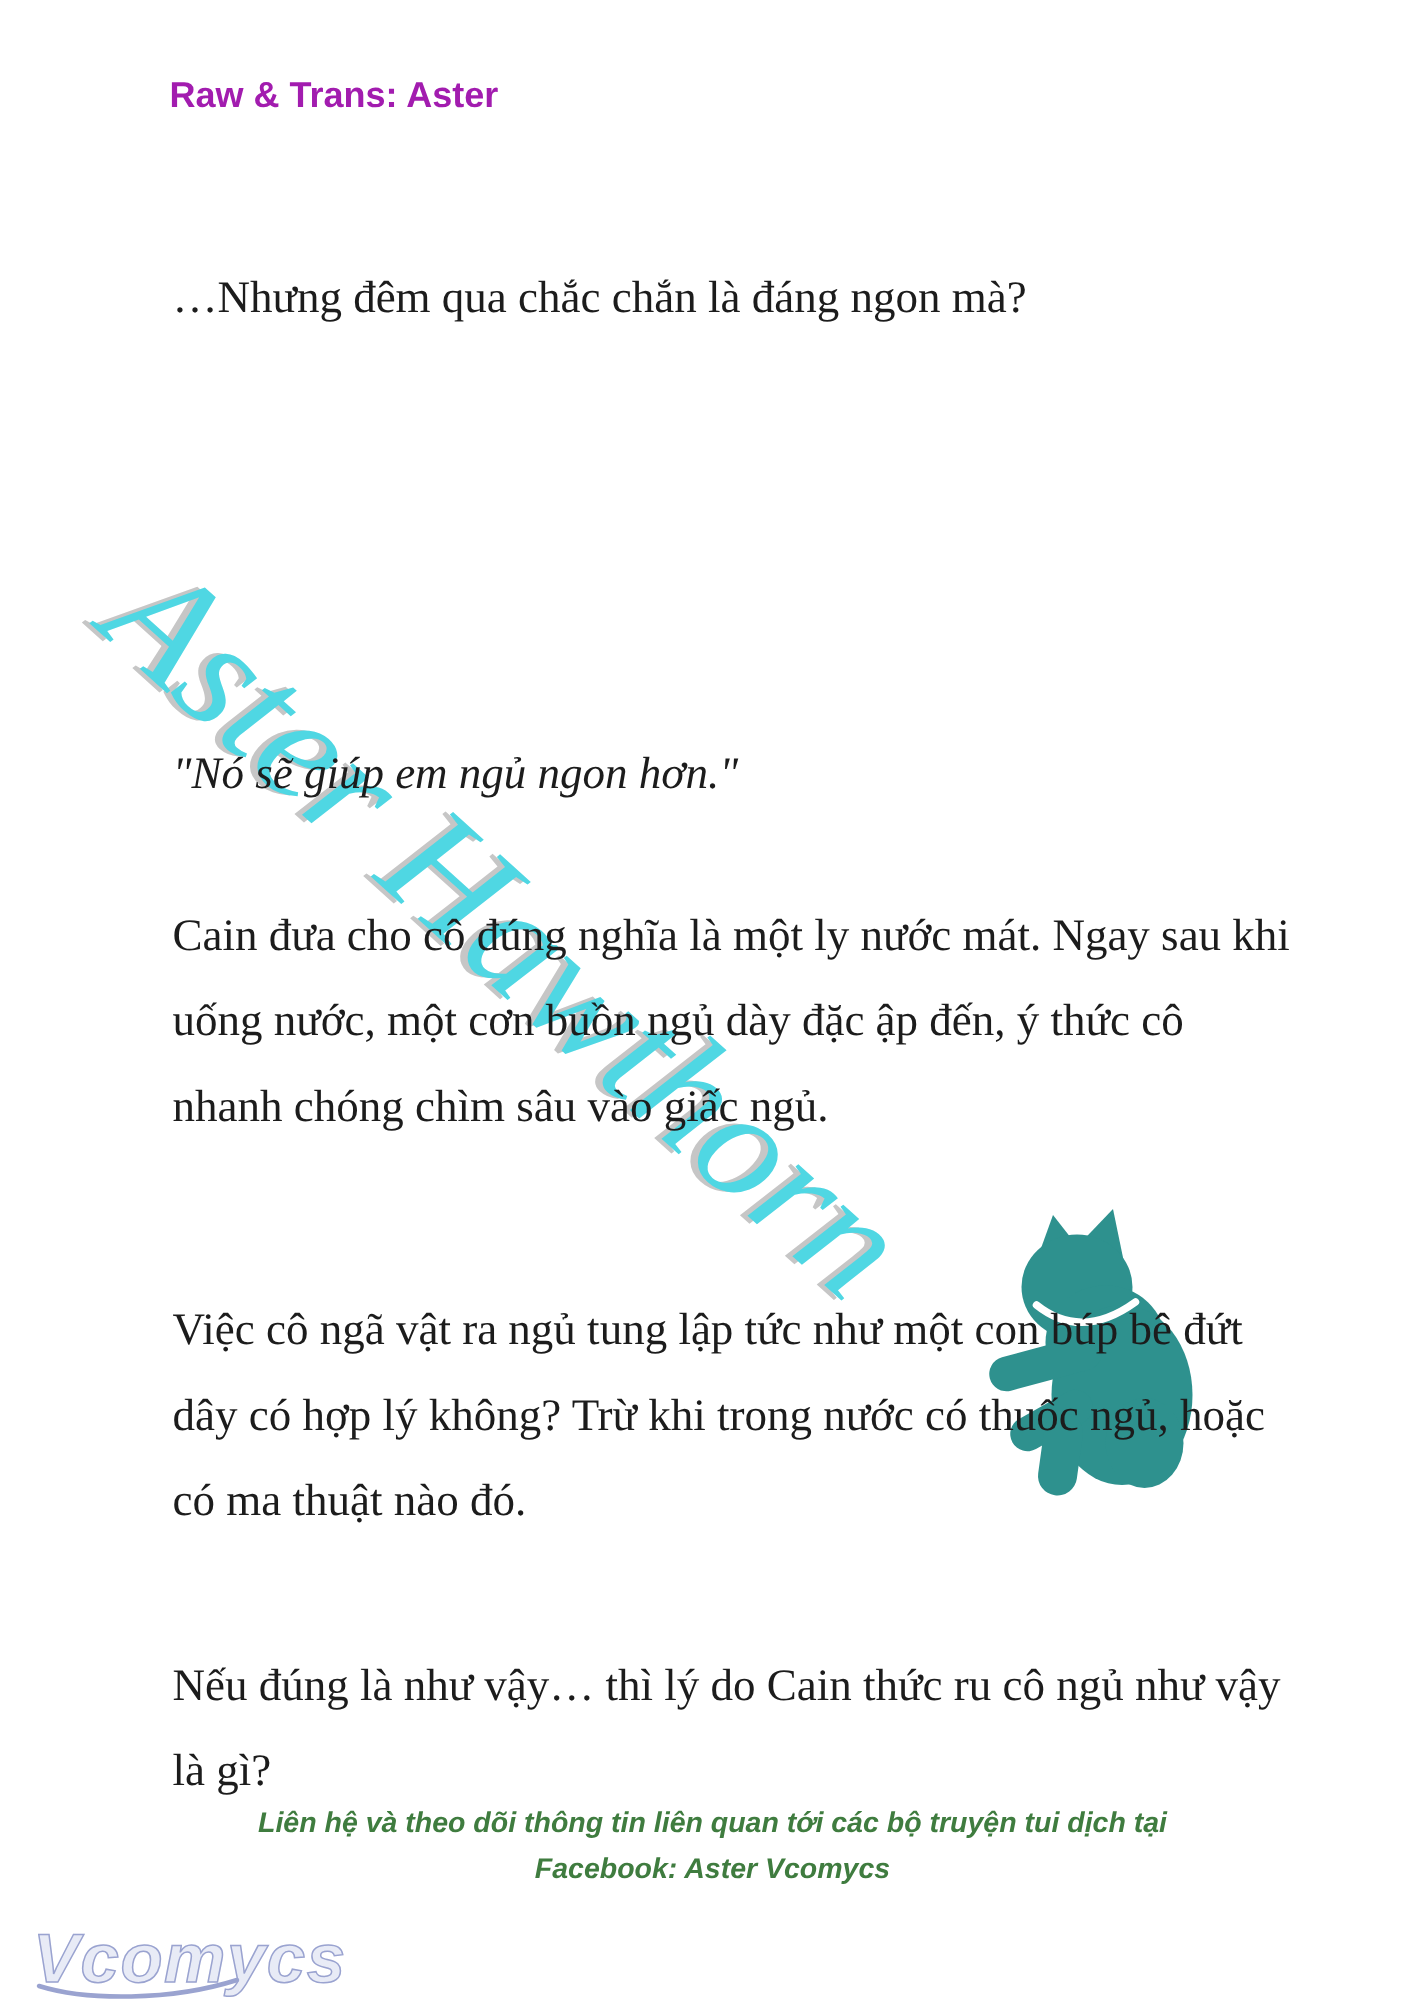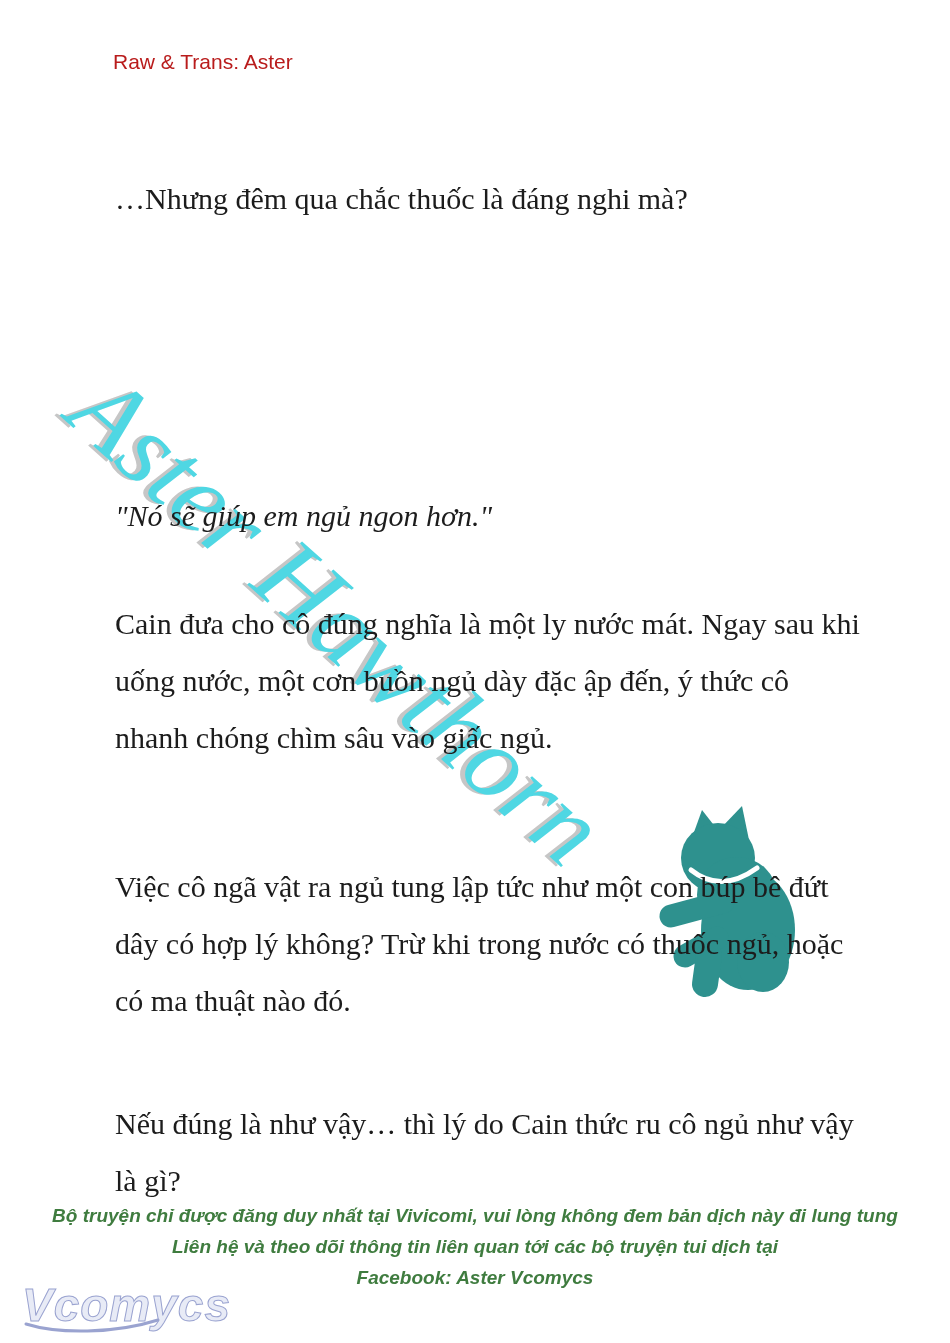--- a/index.html
+++ b/index.html
@@ -6,22 +6,23 @@
   #page{
     position:relative;
     width:950px;height:1343px;
     background:#ffffff;
     overflow:hidden;
     font-family:"Liberation Serif", serif;
   }
   .credit{
     position:absolute;left:113px;top:50px;
     font-family:"Liberation Sans", sans-serif;
-    font-size:21px;color:#b91c1c;
+    font-size:24px;color:#a21caf;
     white-space:pre;
+    font-weight:bold;
   }
   .watermark{
     position:absolute;left:128px;top:348px;
     transform:rotate(42deg);
     transform-origin:0 0;
     font-family:"Liberation Serif", serif;
     font-style:italic;
     font-size:105px;
     color:var(--watermark,#4fd7e3);
     text-shadow:-4px 3px 0 #c6c6c6;
@@ -63,21 +64,21 @@
 </style>
 </head>
 <body>
 
 <div id="page">
 
   <div class="credit">Raw &amp; Trans: Aster</div>
 
   <div class="watermark">Aster Hawthorn</div>
 
-  <p class="para" style="top:170px">…Nhưng đêm qua chắc thuốc là đáng nghi mà?</p>
+  <p class="para" style="top:170px">…Nhưng đêm qua chắc chắn là đáng ngon mà?</p>
   <p class="para italic" style="top:487px">"Nó sẽ giúp em ngủ ngon hơn."</p>
   <p class="para" style="top:595px">Cain đưa cho cô đúng nghĩa là một ly nước mát. Ngay sau khi
 uống nước, một cơn buồn ngủ dày đặc ập đến, ý thức cô
 nhanh chóng chìm sâu vào giấc ngủ.</p>
   <p class="para" style="top:858px">Việc cô ngã vật ra ngủ tung lập tức như một con búp bê đứt
 dây có hợp lý không? Trừ khi trong nước có thuốc ngủ, hoặc
 có ma thuật nào đó.</p>
   <p class="para" style="top:1095px">Nếu đúng là như vậy… thì lý do Cain thức ru cô ngủ như vậy
 là gì?</p>
 
@@ -90,21 +91,20 @@
       <ellipse cx="103" cy="130" rx="47" ry="60"></ellipse>
       <line x1="78" y1="102" x2="26" y2="116" stroke="var(--cat,#2e918e)" stroke-width="23" stroke-linecap="round"></line>
       <line x1="72" y1="138" x2="40" y2="156" stroke="var(--cat,#2e918e)" stroke-width="23" stroke-linecap="round"></line>
       <line x1="64" y1="155" x2="60" y2="184" stroke="var(--cat,#2e918e)" stroke-width="26" stroke-linecap="round"></line>
       <ellipse cx="118" cy="162" rx="26" ry="30"></ellipse>
     </g>
     <path d="M46,70 Q76,94 112,68" fill="none" stroke="#ffffff" stroke-width="5" stroke-linecap="round"></path>
   </svg>
 
   <div class="footer">
-    <div>Bộ truyện chỉ được đăng duy nhất tại Vivicomi, vui lòng không đem bản dịch này đi lung tung</div>
     <div>Liên hệ và theo dõi thông tin liên quan tới các bộ truyện tui dịch tại</div>
     <div>Facebook: Aster Vcomycs</div>
   </div>
 
   <div class="logo">
     <span class="logo-text">Vcomycs</span>
     <svg width="140" height="18" viewBox="0 0 140 18">
       <path d="M4,6 C36,16 92,16 136,2" fill="none" stroke="var(--logo_blue,#9aa3d0)" stroke-width="3" stroke-linecap="round"></path>
     </svg>
   </div>

